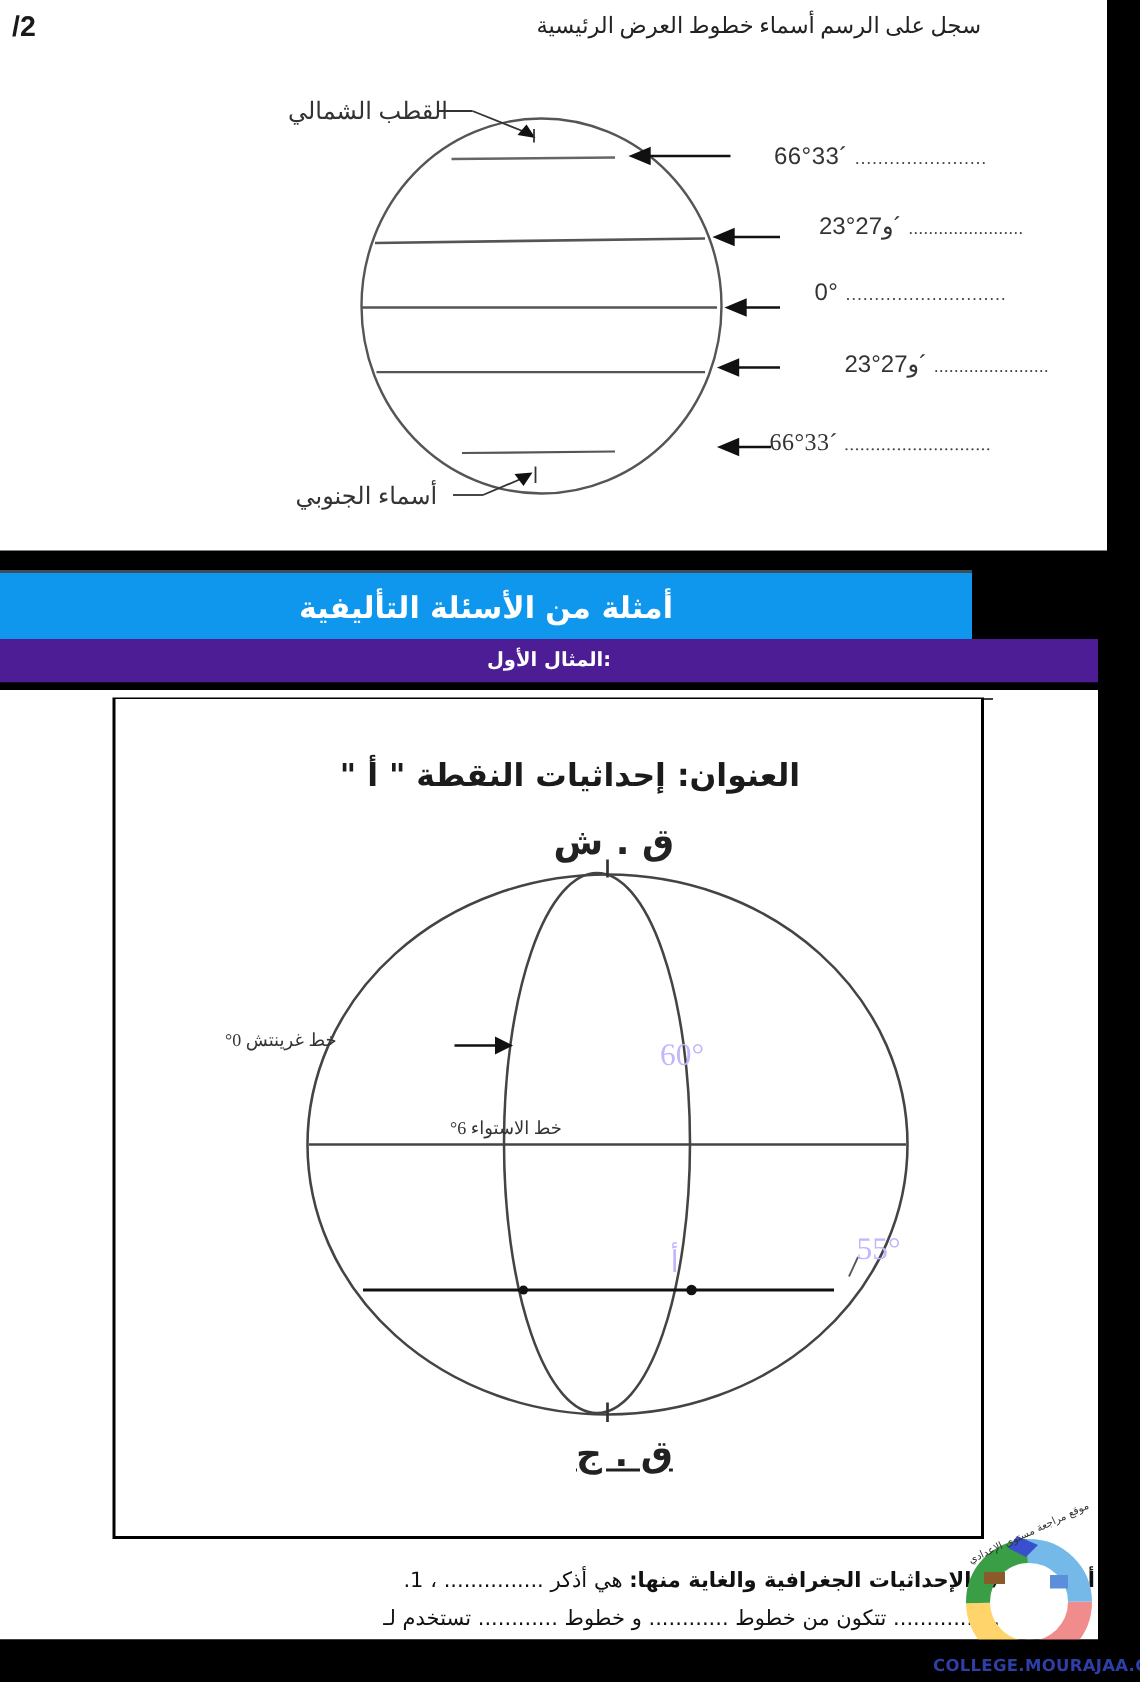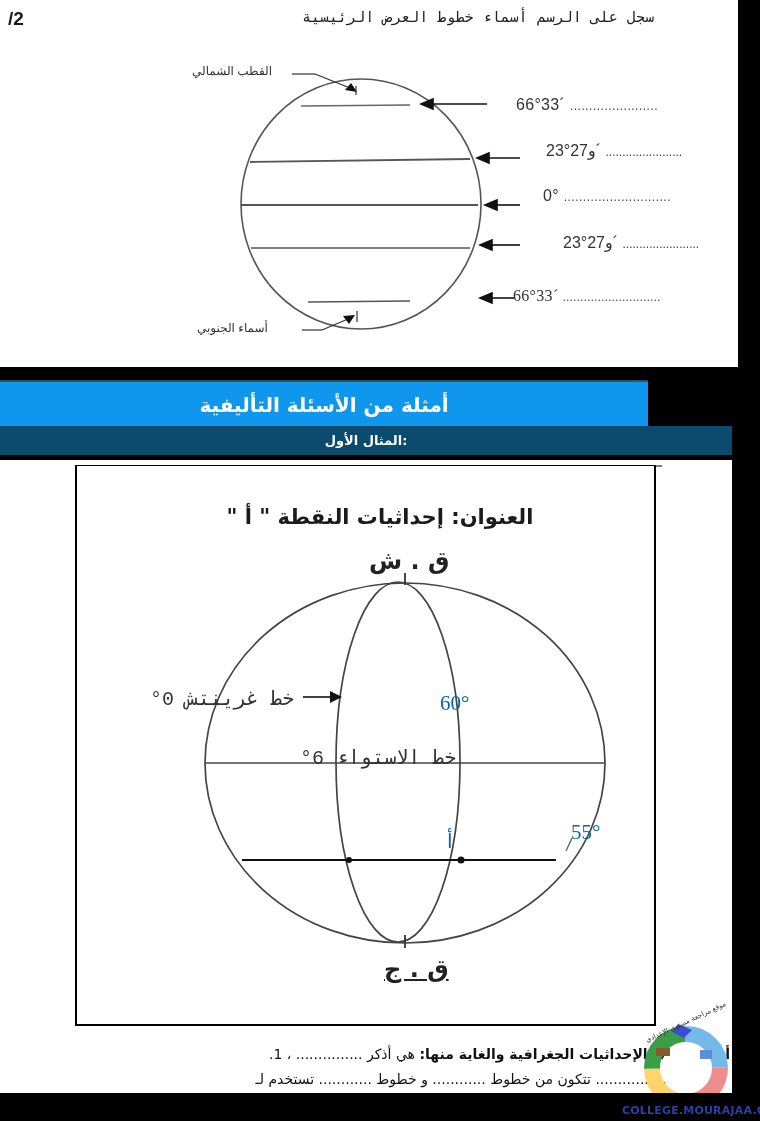--- a/index.html
+++ b/index.html
@@ -11,64 +11,64 @@
     .page-top {
       position: absolute; left: 0; top: 0; width: 738px; height: 367px;
       background: #ffffff;
     }
     .abs { position: absolute; }
     .page-num {
       left: 8px; top: 8px; font-family: "Liberation Sans", sans-serif;
       font-weight: bold; font-size: 19px; color: #1a1a1a;
     }
     .instr {
-      right: 84px; top: 8px; direction: rtl; font-family: Liberation Mono, monospace;
+      right: 84px; top: 8px; direction: rtl; font-family: Liberation Serif, serif;
       font-size: 15px; color: #222;
     }
     .lbl-ar {
-      direction: rtl; font-family: "Liberation Sans", sans-serif; font-size: 12px; color: #333;
+      direction: rtl; font-family: "Liberation Sans", sans-serif; font-size: 16px; color: #333;
       white-space: nowrap;
     }
     .lat-row {
       font-family: "Liberation Sans", sans-serif; font-size: 16px; color: #333;
       white-space: nowrap; letter-spacing: 0.3px;
     }
     .lat-row .dots { font-size: 12px; letter-spacing: 0.5px; color: #444; }
     svg { position: absolute; left: 0; top: 0; overflow: visible; }
 
     .band-blue {
       position: absolute; left: 0; top: 380px; width: 648px; height: 46px;
       background: #0e97ec; border-top: 2px solid #3f4d57;
       display: flex; align-items: center; justify-content: center;
       direction: rtl;
     }
     .band-blue span {
       color: #ffffff; font-family: "DejaVu Sans", sans-serif; font-weight: bold; font-size: 20px;
     }
     .band-dark {
       position: absolute; left: 0; top: 426px; width: 732px; height: 29px;
-      background: #0c4a6e;
+      background: #4c1d95;
       display: flex; align-items: center; justify-content: center; direction: rtl;
     }
     .band-dark span { color: #ffffff; font-weight: bold; font-size: 13px; font-family: "DejaVu Sans", sans-serif; }
     .blackstrip { position: absolute; left: 0; top: 455px; width: 732px; height: 5px; background: #000; }
     .page-bottom {
       position: absolute; left: 0; top: 460px; width: 732px; height: 633px; background: #ffffff;
     }
     .figure-box {
       position: absolute; left: 75px; top: 465px; width: 581px; height: 561px;
       border: 2px solid #000; border-top-width: 1.5px; box-sizing: border-box; background: #fff;
     }
     .fig-title {
       position: absolute; left: 0; width: 760px; top: 505px; text-align: center;
       direction: rtl; font-family: "DejaVu Sans", sans-serif; font-weight: bold; font-size: 21px; color: #1b1b1b;
     }
     .pole-lbl { font-family: "DejaVu Sans", sans-serif; font-weight: bold; font-size: 24px; color: #222; direction: rtl; }
-    .fig-txt { font-family: "Liberation Serif", serif; font-size: 19px; color: #0369a1; white-space: nowrap; }
-    .fig-txt-ar { font-family: Liberation Mono, monospace; font-size: 20px; color: #333; direction: rtl; white-space: nowrap; }
+    .fig-txt { font-family: "Liberation Serif", serif; font-size: 19px; color: #c4b5fd; white-space: nowrap; }
+    .fig-txt-ar { font-family: Liberation Serif, serif; font-size: 12px; color: #333; direction: rtl; white-space: nowrap; }
 
     .q-line {
       position: absolute; right: 30px; direction: rtl; white-space: nowrap;
       font-family: "DejaVu Sans", sans-serif; font-size: 14px; color: #111;
     }
     .q-line b { font-weight: bold; }
     .bottom-black { position: absolute; left: 0; top: 1093px; width: 760px; height: 28px; background: #000; }
     .watermark-text {
       position: absolute; left: 622px; top: 1104px; font-family: "DejaVu Sans", sans-serif; font-weight: bold;
       font-size: 11px; color: #2e3fa8; letter-spacing: 0.2px;

